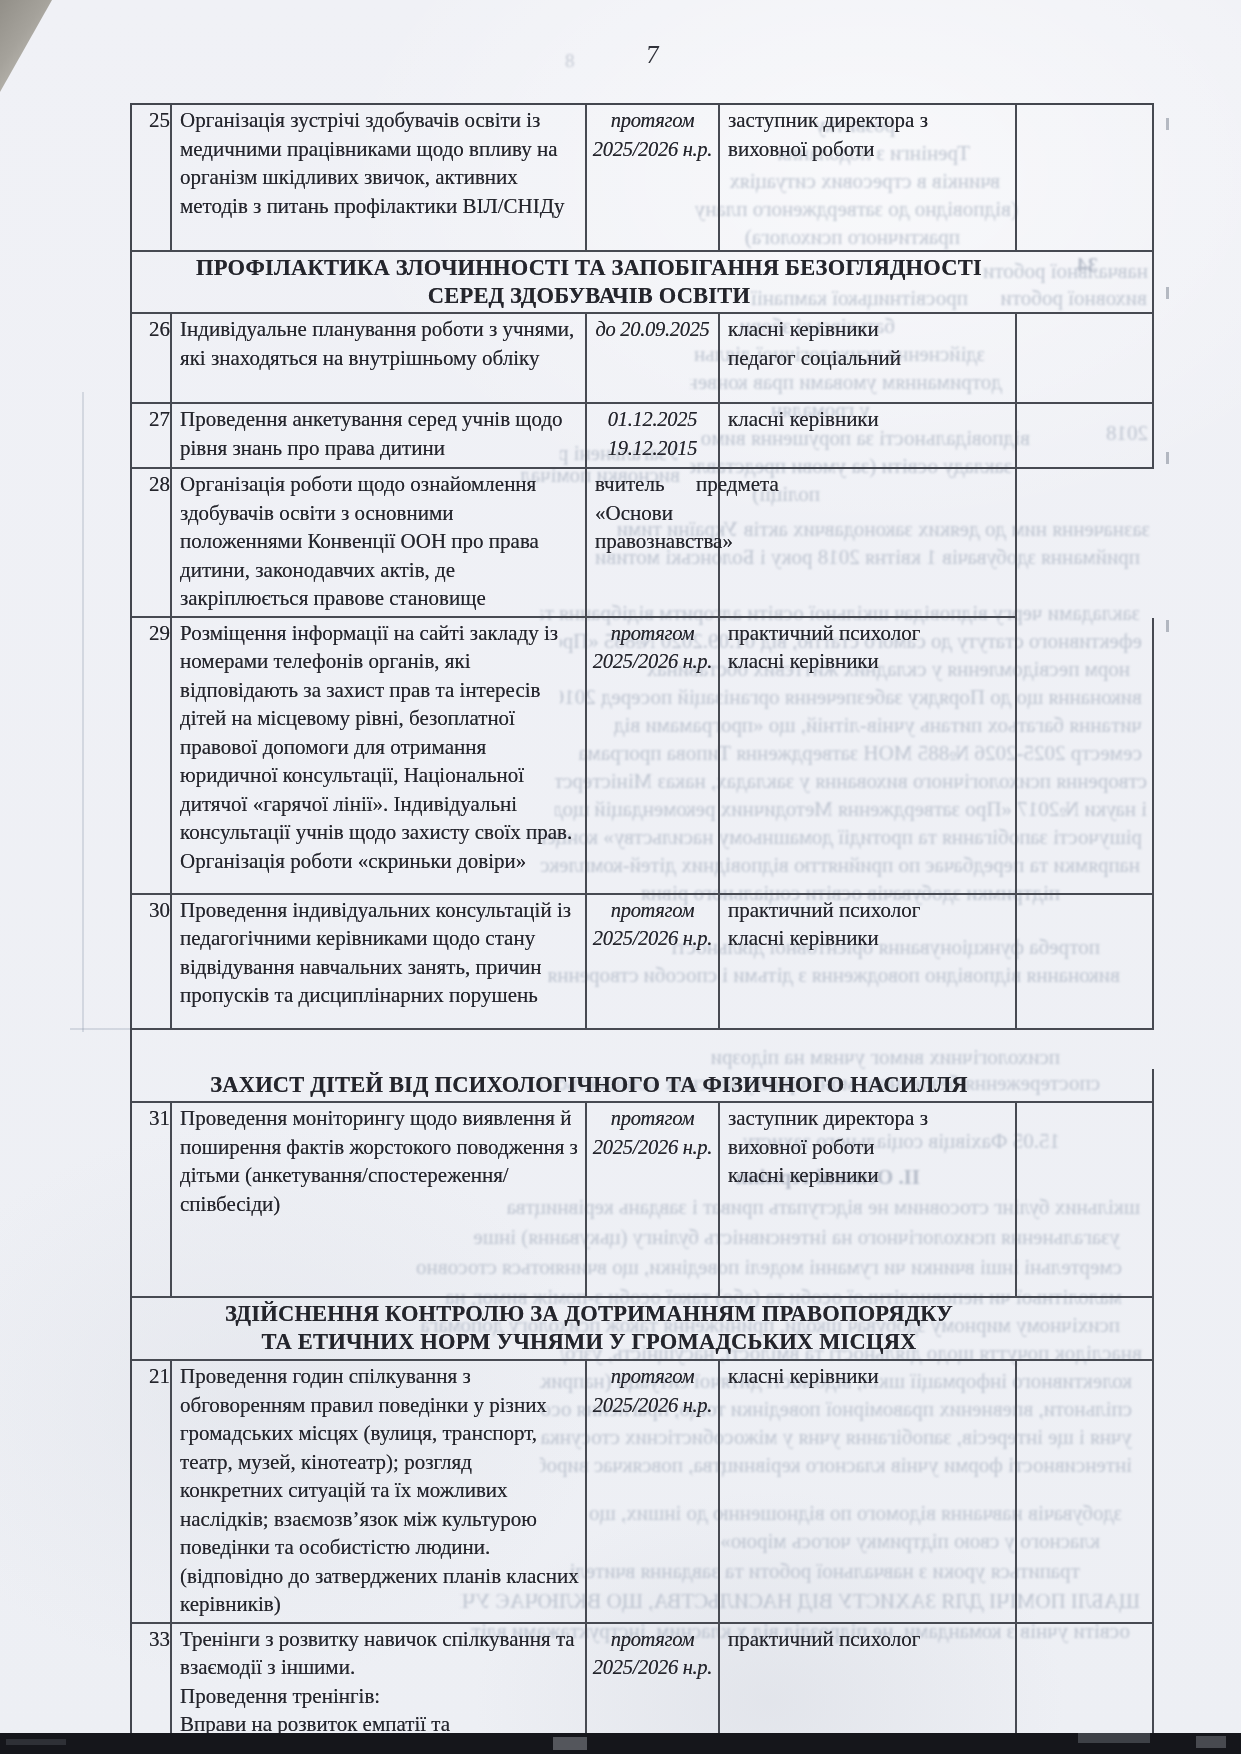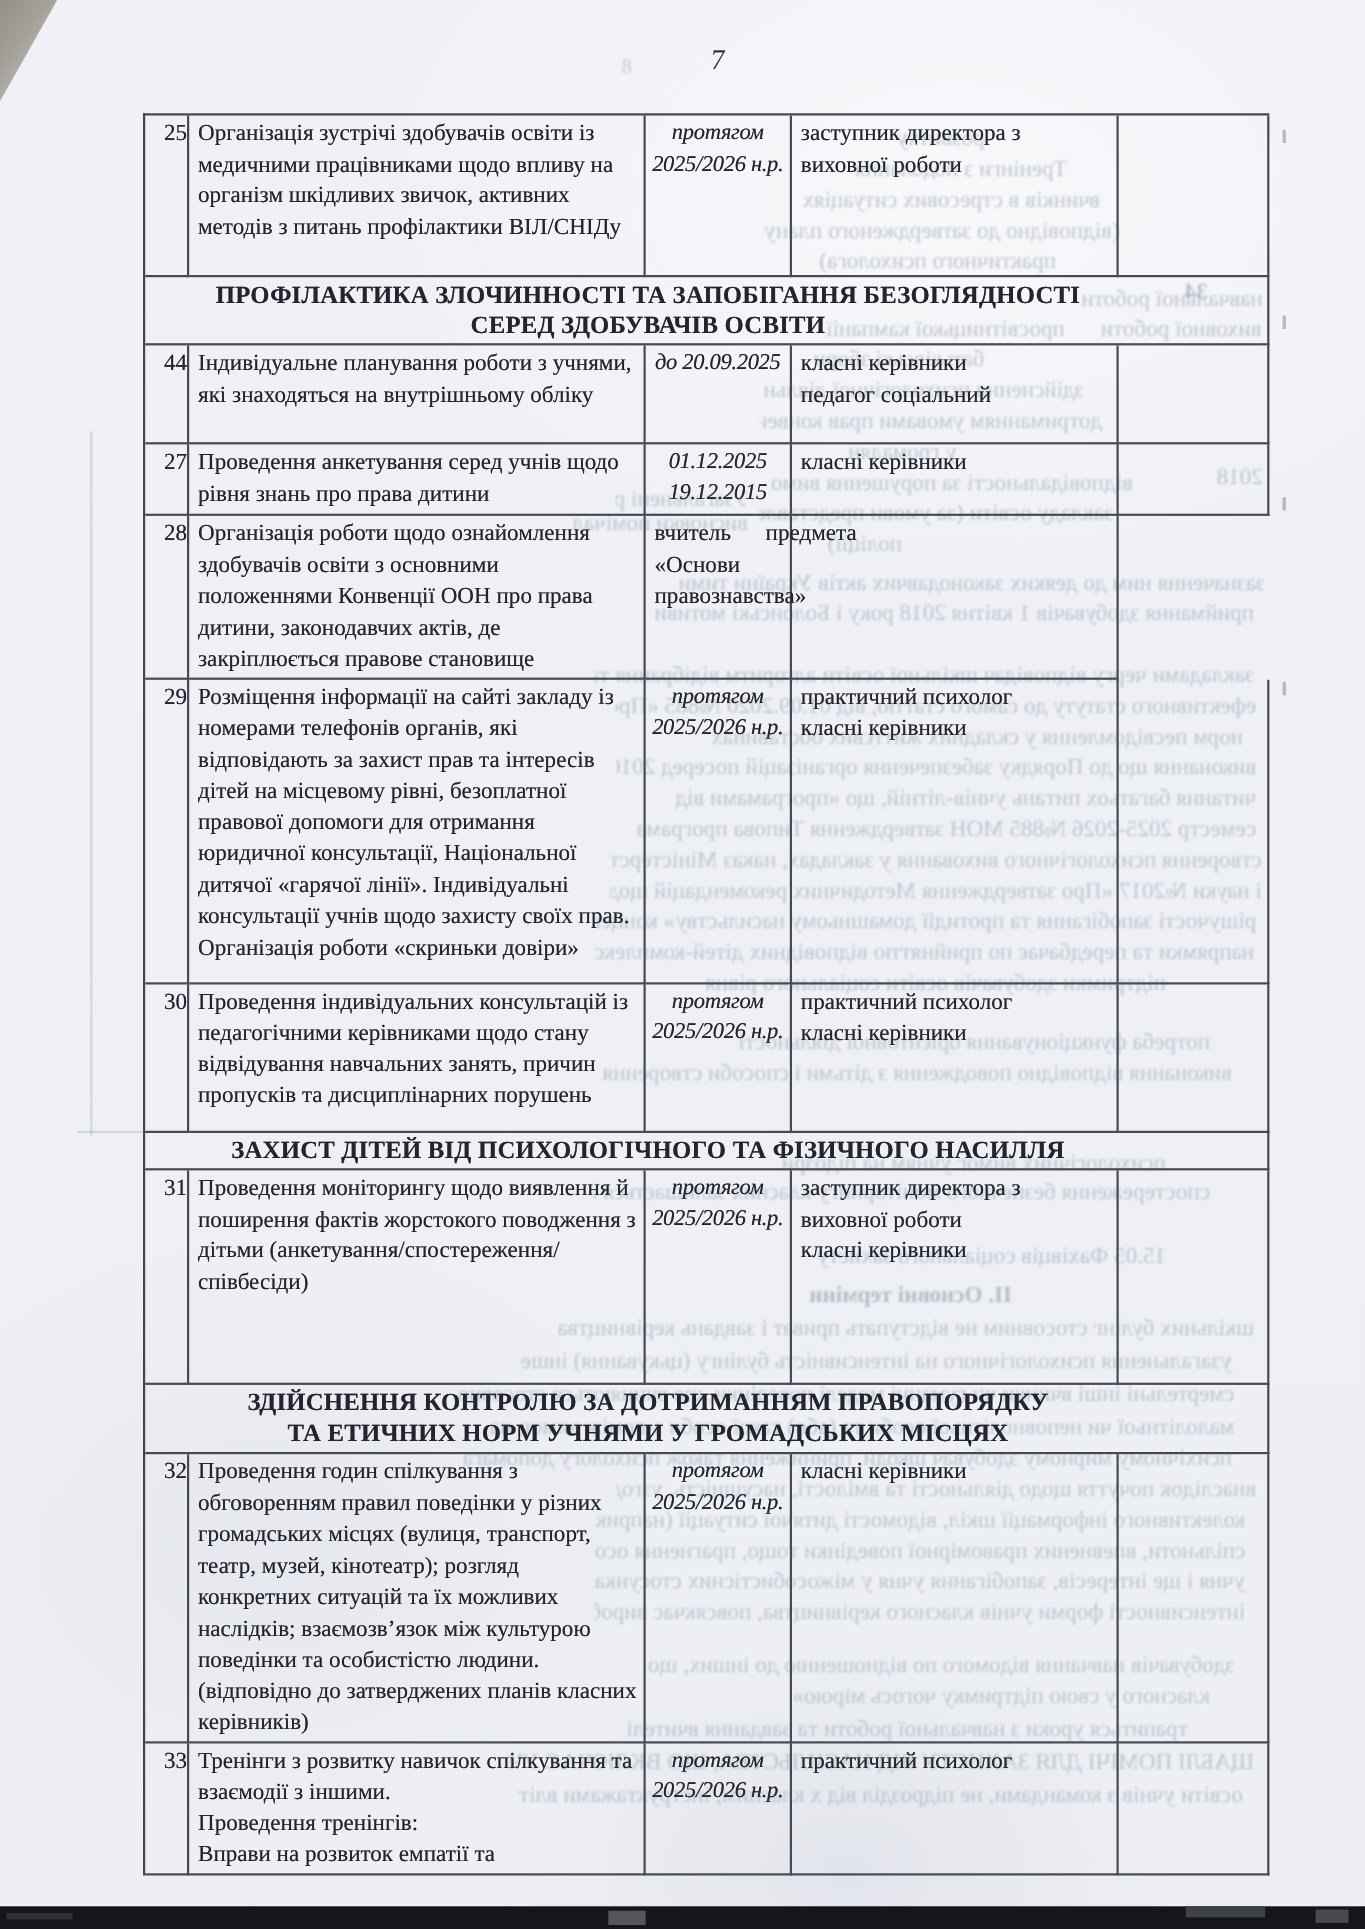--- a/index.html
+++ b/index.html
@@ -153,21 +153,21 @@
         </div>
         <div class="cell notes"></div>
       </div>
       <div class="row section" style="min-height: 55px;">
         <div class="cell">
           <div>ПРОФІЛАКТИКА ЗЛОЧИННОСТІ ТА ЗАПОБІГАННЯ БЕЗОГЛЯДНОСТІ</div>
           <div>СЕРЕД ЗДОБУВАЧІВ ОСВІТИ</div>
         </div>
       </div>
       <div class="row" style="min-height: 90px;">
-        <div class="cell num">44</div>
+        <div class="cell num">26</div>
         <div class="cell act">
           <p>Індивідуальне планування роботи з учнями, які знаходяться на внутрішньому обліку</p>
         </div>
         <div class="cell term">
           <div class="tline">до 20.09.2025</div>
         </div>
         <div class="cell resp">
           <div class="rline">класні керівники</div>
           <div class="rline">педагог соціальний</div>
         </div>
@@ -222,21 +222,21 @@
         <div class="cell term">
           <div class="tline">протягом</div>
           <div class="tline">2025/2026 н.р.</div>
         </div>
         <div class="cell resp">
           <div class="rline">практичний психолог</div>
           <div class="rline">класні керівники</div>
         </div>
         <div class="cell notes"></div>
       </div>
-      <div class="row section" style="min-height: 30px;">
+      <div class="row section" style="min-height: 30px; margin-top: 39px;">
         <div class="cell">
           <div>ЗАХИСТ ДІТЕЙ ВІД ПСИХОЛОГІЧНОГО ТА ФІЗИЧНОГО НАСИЛЛЯ</div>
         </div>
       </div>
       <div class="row" style="min-height: 195px;">
         <div class="cell num">31</div>
         <div class="cell act">
           <p>Проведення моніторингу щодо виявлення й поширення фактів жорстокого поводження з дітьми (анкетування/спостереження/співбесіди)</p>
         </div>
         <div class="cell term">
@@ -250,21 +250,21 @@
         </div>
         <div class="cell notes"></div>
       </div>
       <div class="row section" style="min-height: 63px;">
         <div class="cell">
           <div>ЗДІЙСНЕННЯ КОНТРОЛЮ ЗА ДОТРИМАННЯМ ПРАВОПОРЯДКУ</div>
           <div>ТА ЕТИЧНИХ НОРМ УЧНЯМИ У ГРОМАДСЬКИХ МІСЦЯХ</div>
         </div>
       </div>
       <div class="row" style="min-height: 245px;">
-        <div class="cell num">32</div>
+        <div class="cell num">21</div>
         <div class="cell act">
           <p>Проведення годин спілкування  з обговоренням правил поведінки у різних громадських місцях (вулиця, транспорт, театр, музей, кінотеатр); розгляд конкретних ситуацій та їх можливих наслідків; взаємозв’язок між культурою поведінки та особистістю людини. (відповідно до затверджених планів класних керівників)</p>
         </div>
         <div class="cell term">
           <div class="tline">протягом</div>
           <div class="tline">2025/2026 н.р.</div>
         </div>
         <div class="cell resp">
           <div class="rline">класні керівники</div>
         </div>

